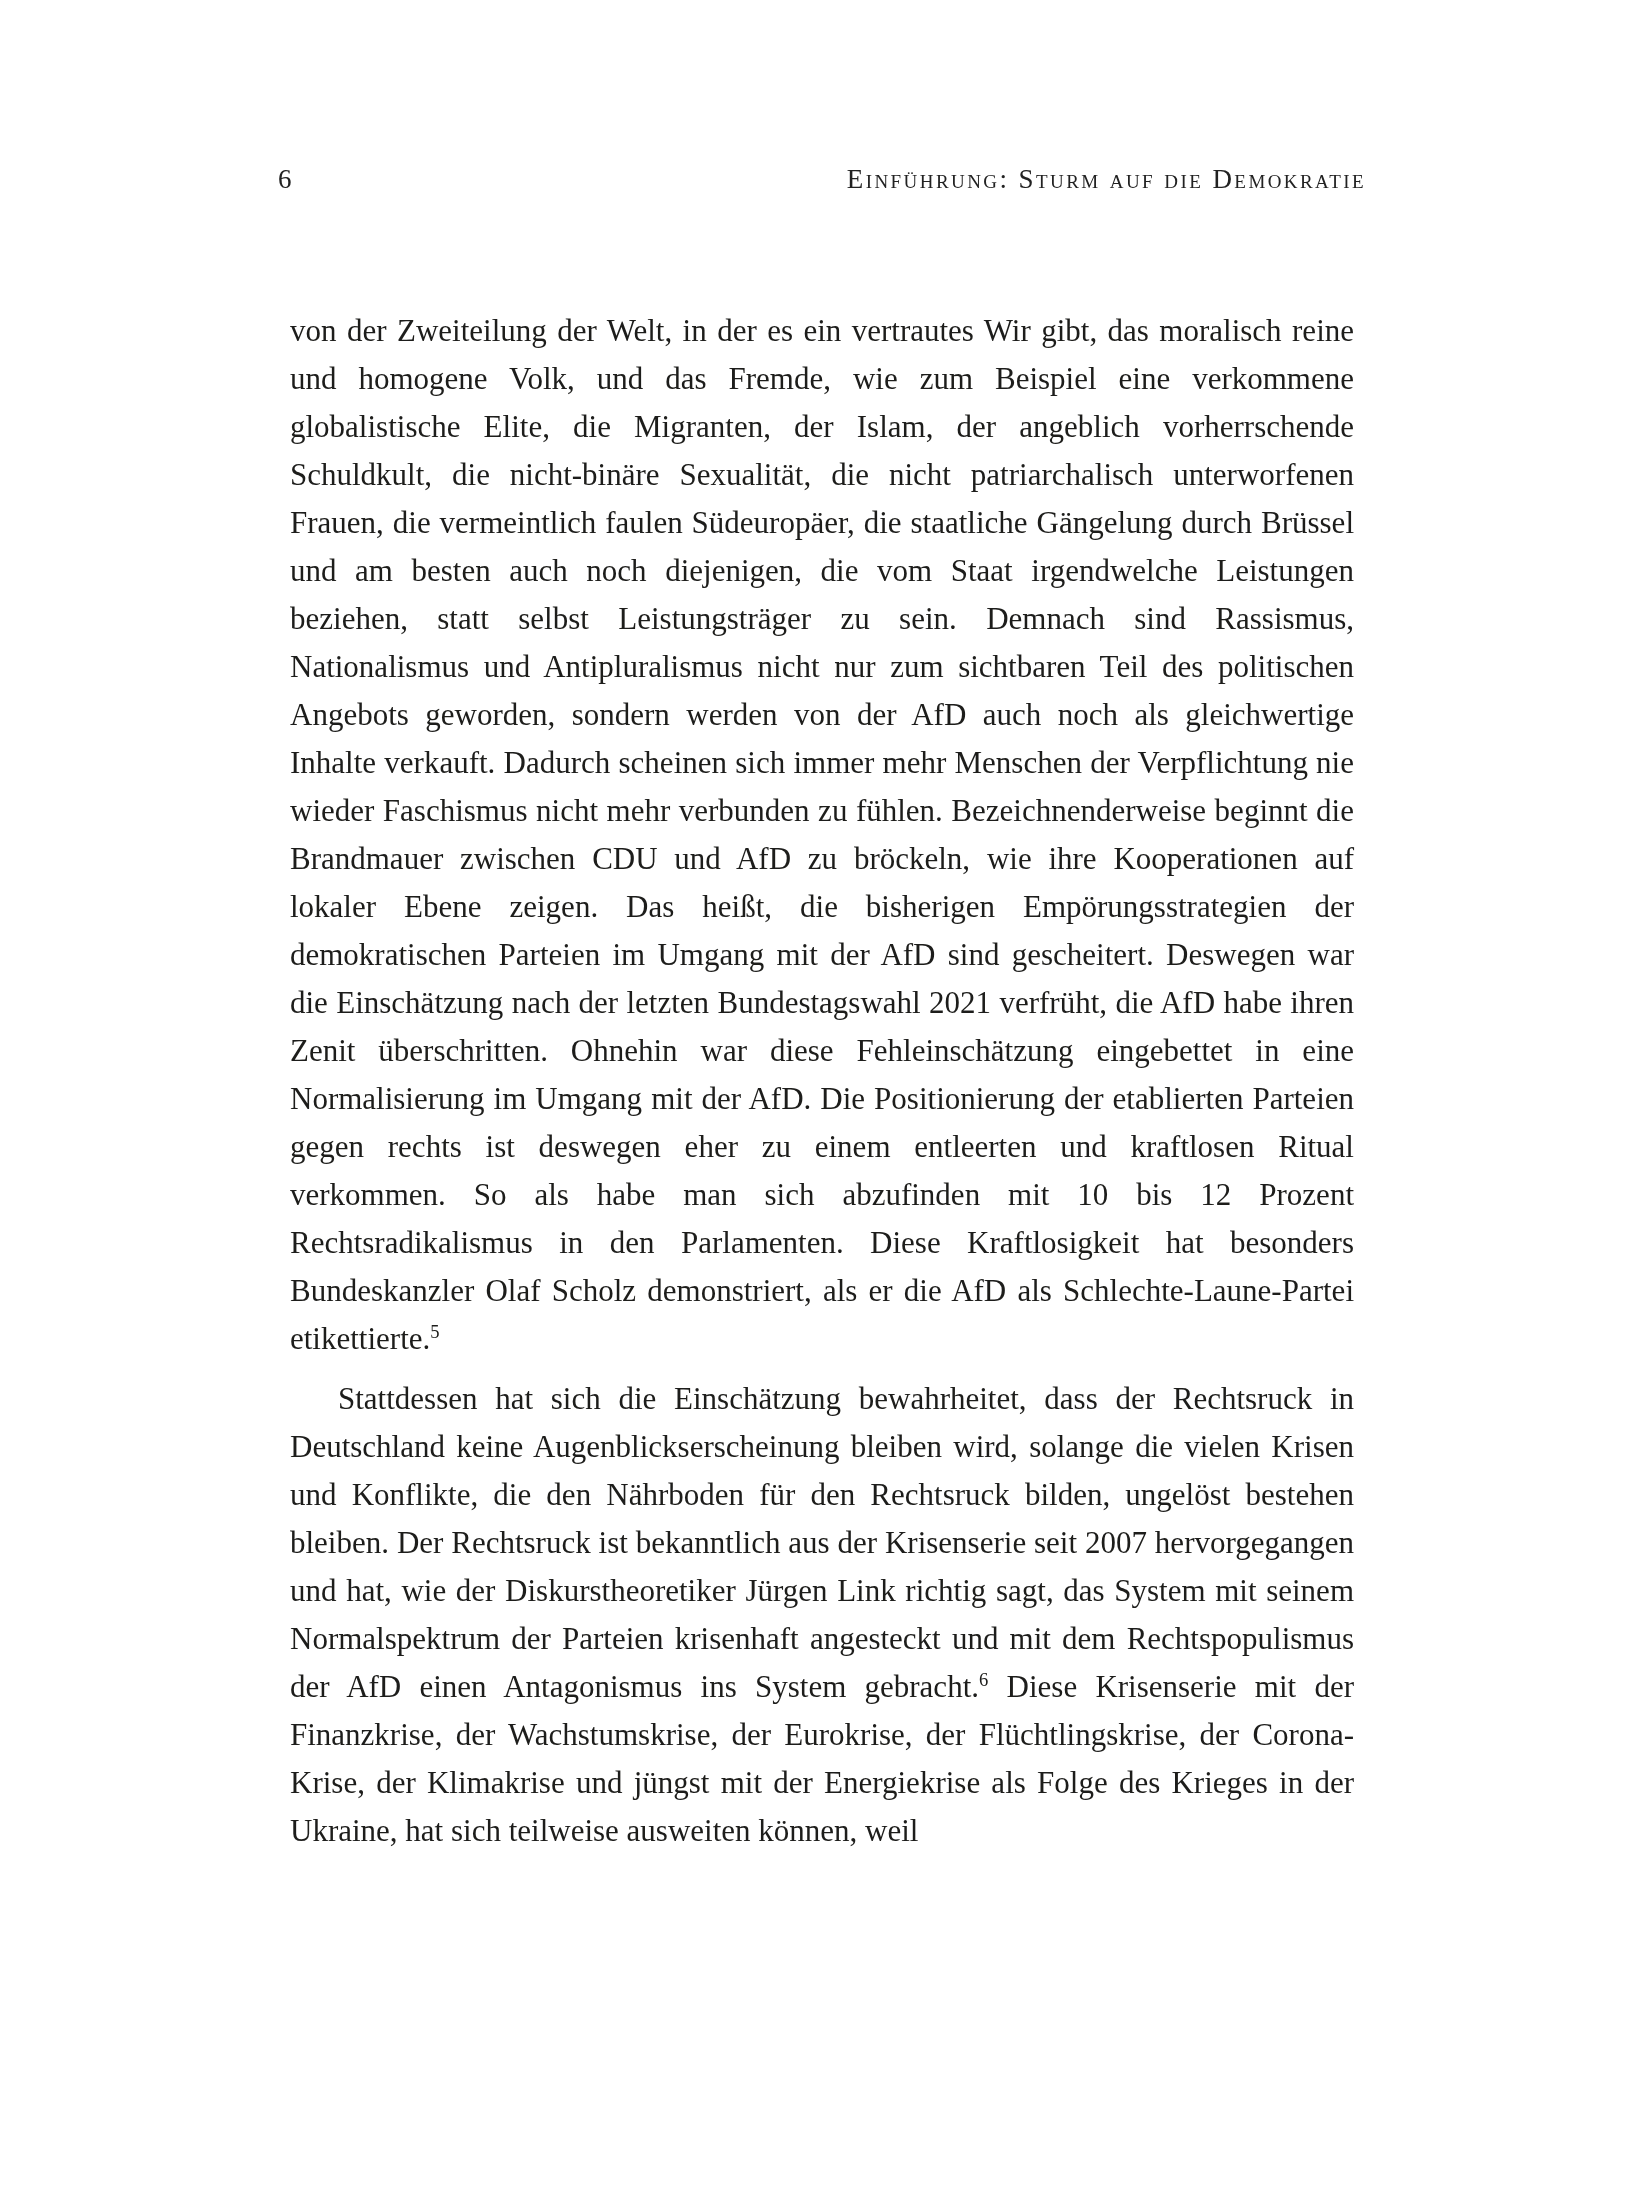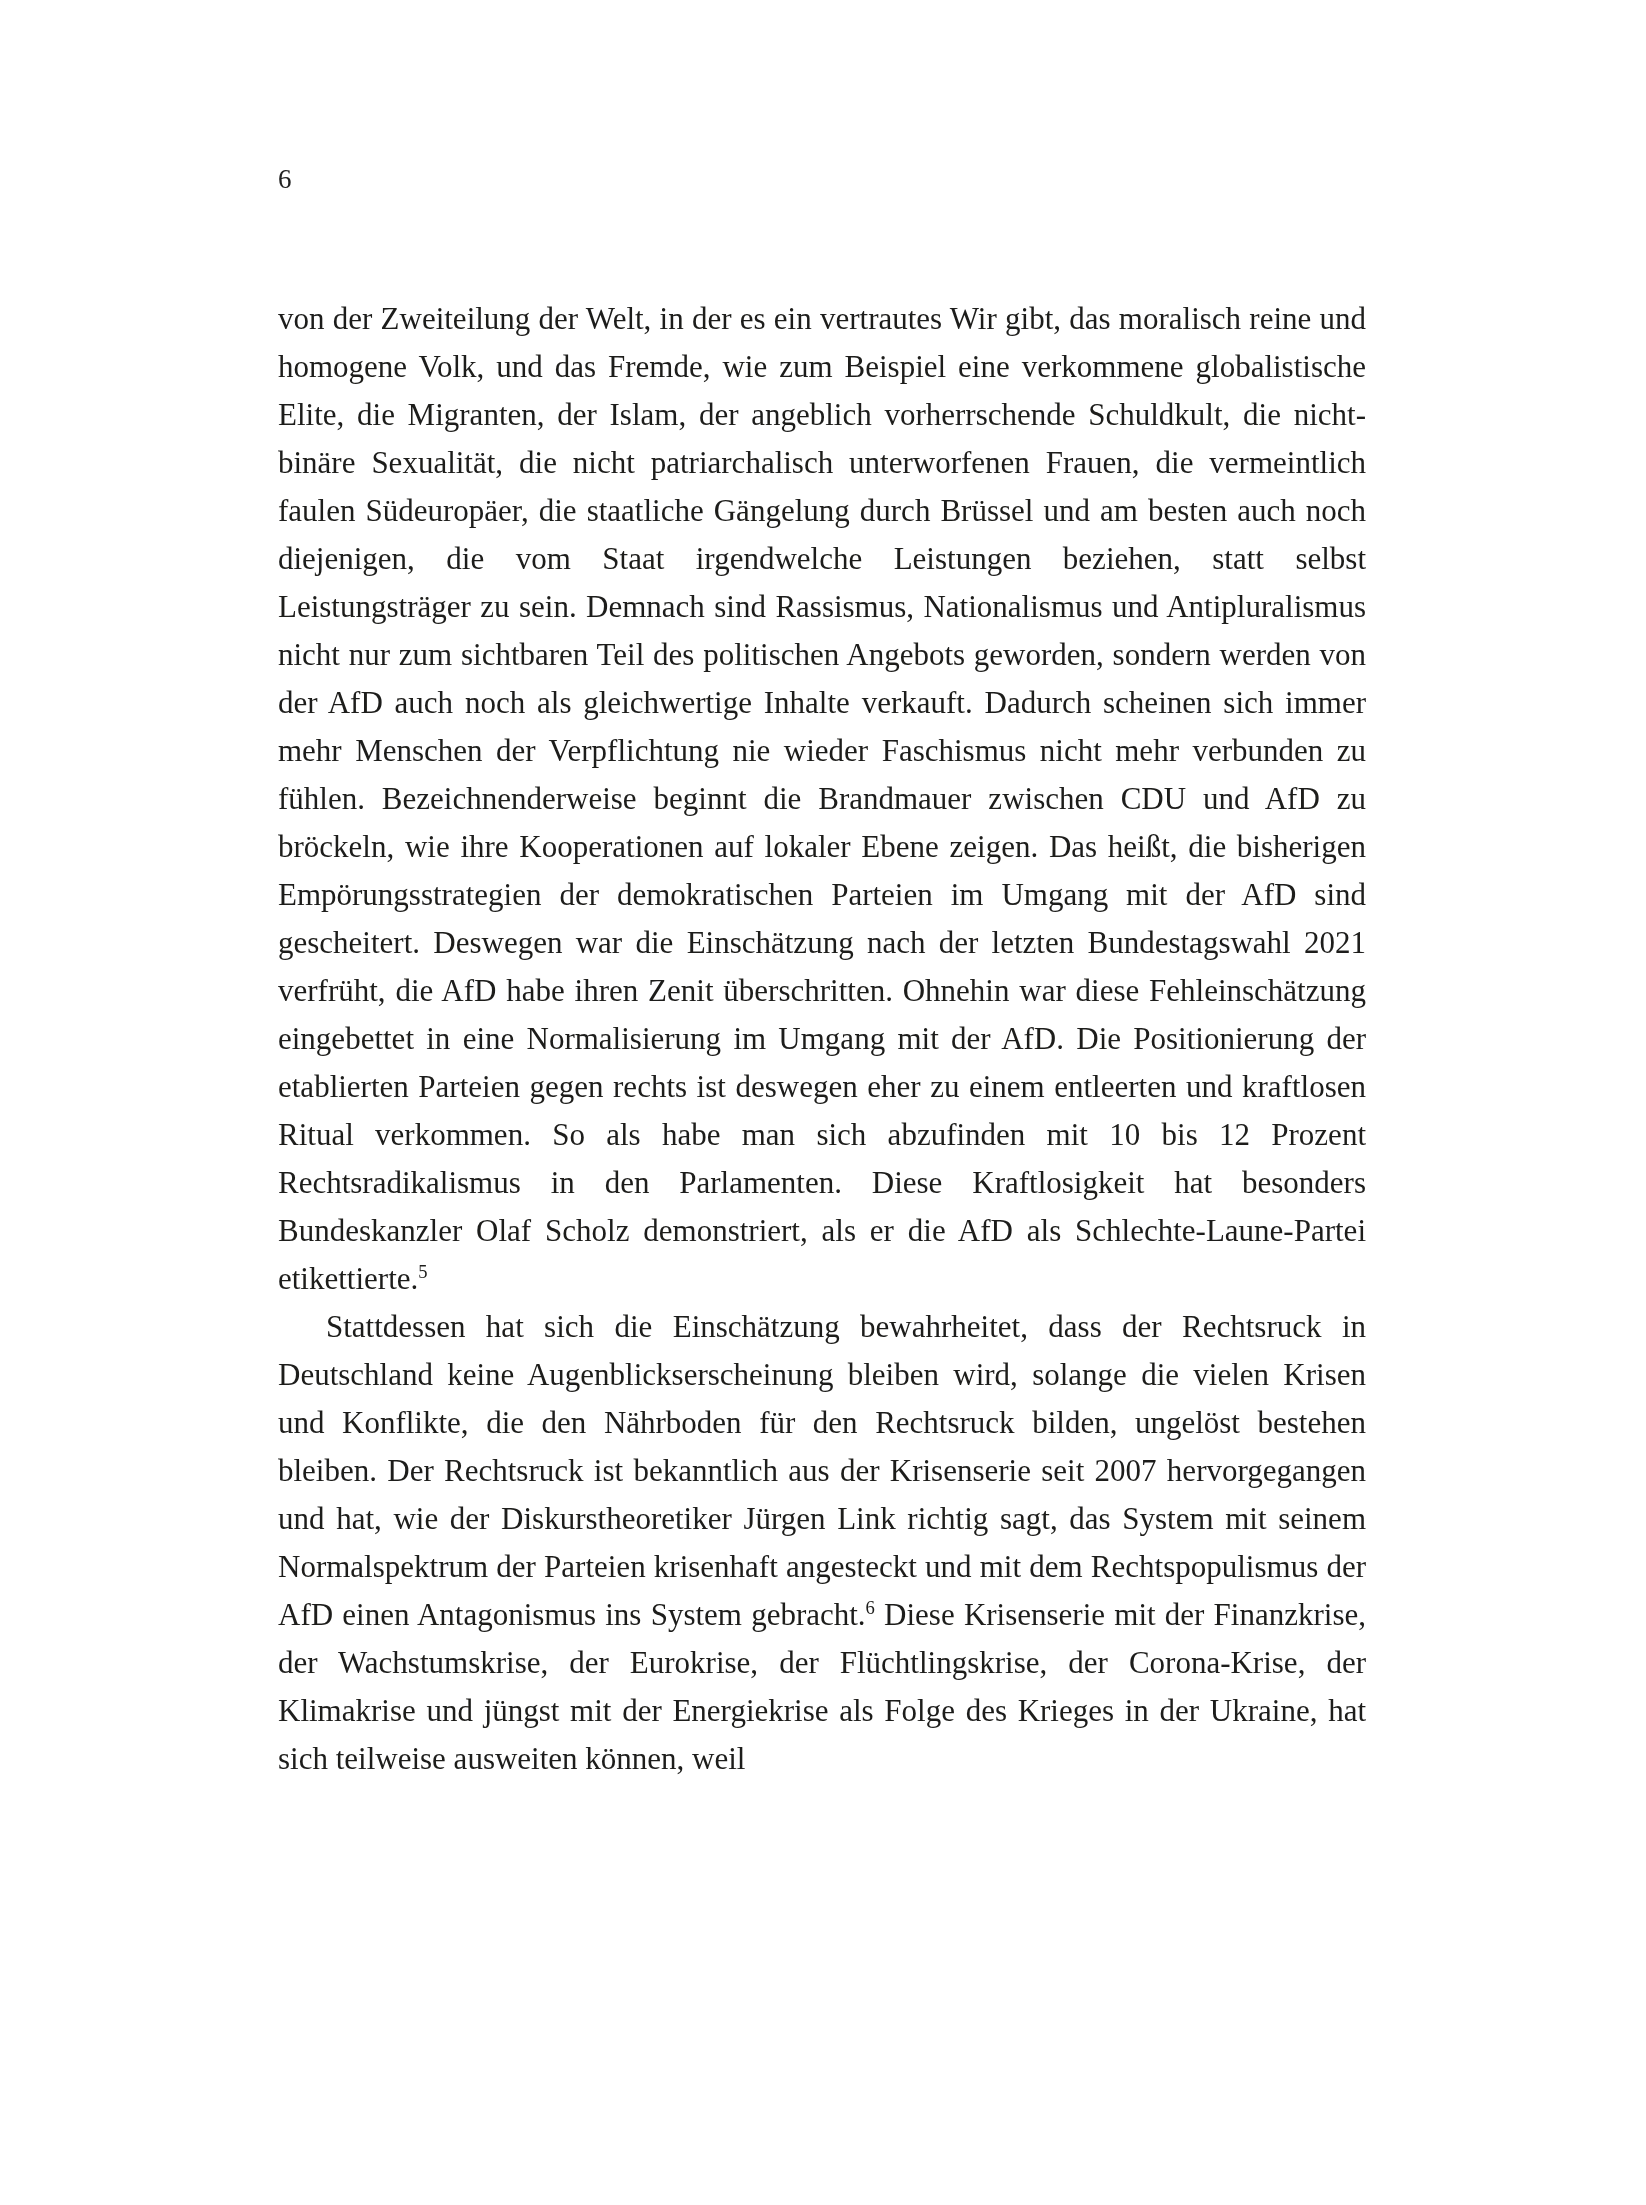--- a/index.html
+++ b/index.html
@@ -41,35 +41,36 @@
     top: 295px;
     left: 278px;
     width: 1088px;
     font-size: 31px;
     line-height: 48px;
     text-align: justify;
     hyphens: auto;
     -webkit-hyphens: auto;
     color: #1d1d1b;
   }
-  .text-block p { margin: 0; }
+  .text-block p { margin: 12px; }
   .text-block p.indent { text-indent: 48px; }
   sup.fnref {
     font-size: 60%;
     line-height: 0;
     vertical-align: super;
   }
 </style>
 </head>
 <body>
 
 <div class="page">
 
   <div class="running-header">
     <span class="page-number">6</span>
+    <span class="running-head">Einführung: Sturm auf die Demokratie</span>
   </div>
 
   <div class="text-block">
 
   <p class=""><span>von der Zweiteilung der Welt, in der es ein vertrautes Wir gibt, das moralisch reine und homogene Volk, und das Fremde, wie zum Beispiel eine verkommene globalistische Elite, die Migranten, der Islam, der angeblich vorherrschende Schuldkult, die nicht-binäre Sexualität, die nicht patriarchalisch unterworfenen Frauen, die vermeintlich faulen Südeuropäer, die staatliche Gängelung durch Brüssel und am besten auch noch diejenigen, die vom Staat irgendwelche Leistungen beziehen, statt selbst Leistungsträger zu sein. Demnach sind Rassismus, Nationalismus und Antipluralismus nicht nur zum sichtbaren Teil des politischen Angebots geworden, sondern werden von der AfD auch noch als gleichwertige Inhalte verkauft. Dadurch scheinen sich immer mehr Menschen der Verpflichtung nie wieder Faschismus nicht mehr verbunden zu fühlen. Bezeichnenderweise beginnt die Brandmauer zwischen CDU und AfD zu bröckeln, wie ihre Kooperationen auf lokaler Ebene zeigen. Das heißt, die bisherigen Empörungsstrategien der demokratischen Parteien im Umgang mit der AfD sind gescheitert. Deswegen war die Einschätzung nach der letzten Bundestagswahl 2021 verfrüht, die AfD habe ihren Zenit überschritten. Ohnehin war diese Fehleinschätzung eingebettet in eine Normalisierung im Umgang mit der AfD. Die Positionierung der etablierten Parteien gegen rechts ist deswegen eher zu einem entleerten und kraftlosen Ritual verkommen. So als habe man sich abzufinden mit 10 bis 12 Prozent Rechtsradikalismus in den Parlamenten. Diese Kraftlosigkeit hat besonders Bundeskanzler Olaf Scholz demonstriert, als er die AfD als Schlechte-Laune-Partei etikettierte.</span><sup class="fnref">5</sup></p>
       <p class="indent"><span>Stattdessen hat sich die Einschätzung bewahrheitet, dass der Rechtsruck in Deutschland keine Augenblickserscheinung bleiben wird, solange die vielen Krisen und Konflikte, die den Nährboden für den Rechtsruck bilden, ungelöst bestehen bleiben. Der Rechtsruck ist bekanntlich aus der Krisenserie seit 2007 hervorgegangen und hat, wie der Diskurstheoretiker Jürgen Link richtig sagt, das System mit seinem Normalspektrum der Parteien krisenhaft angesteckt und mit dem Rechtspopulismus der AfD einen Antagonismus ins System gebracht.</span><sup class="fnref">6</sup><span> Diese Krisenserie mit der Finanzkrise, der Wachstumskrise, der Eurokrise, der Flüchtlingskrise, der Corona-Krise, der Klimakrise und jüngst mit der Energiekrise als Folge des Krieges in der Ukraine, hat sich teilweise ausweiten können, weil</span></p>
     </div>
 
 </div>
 

